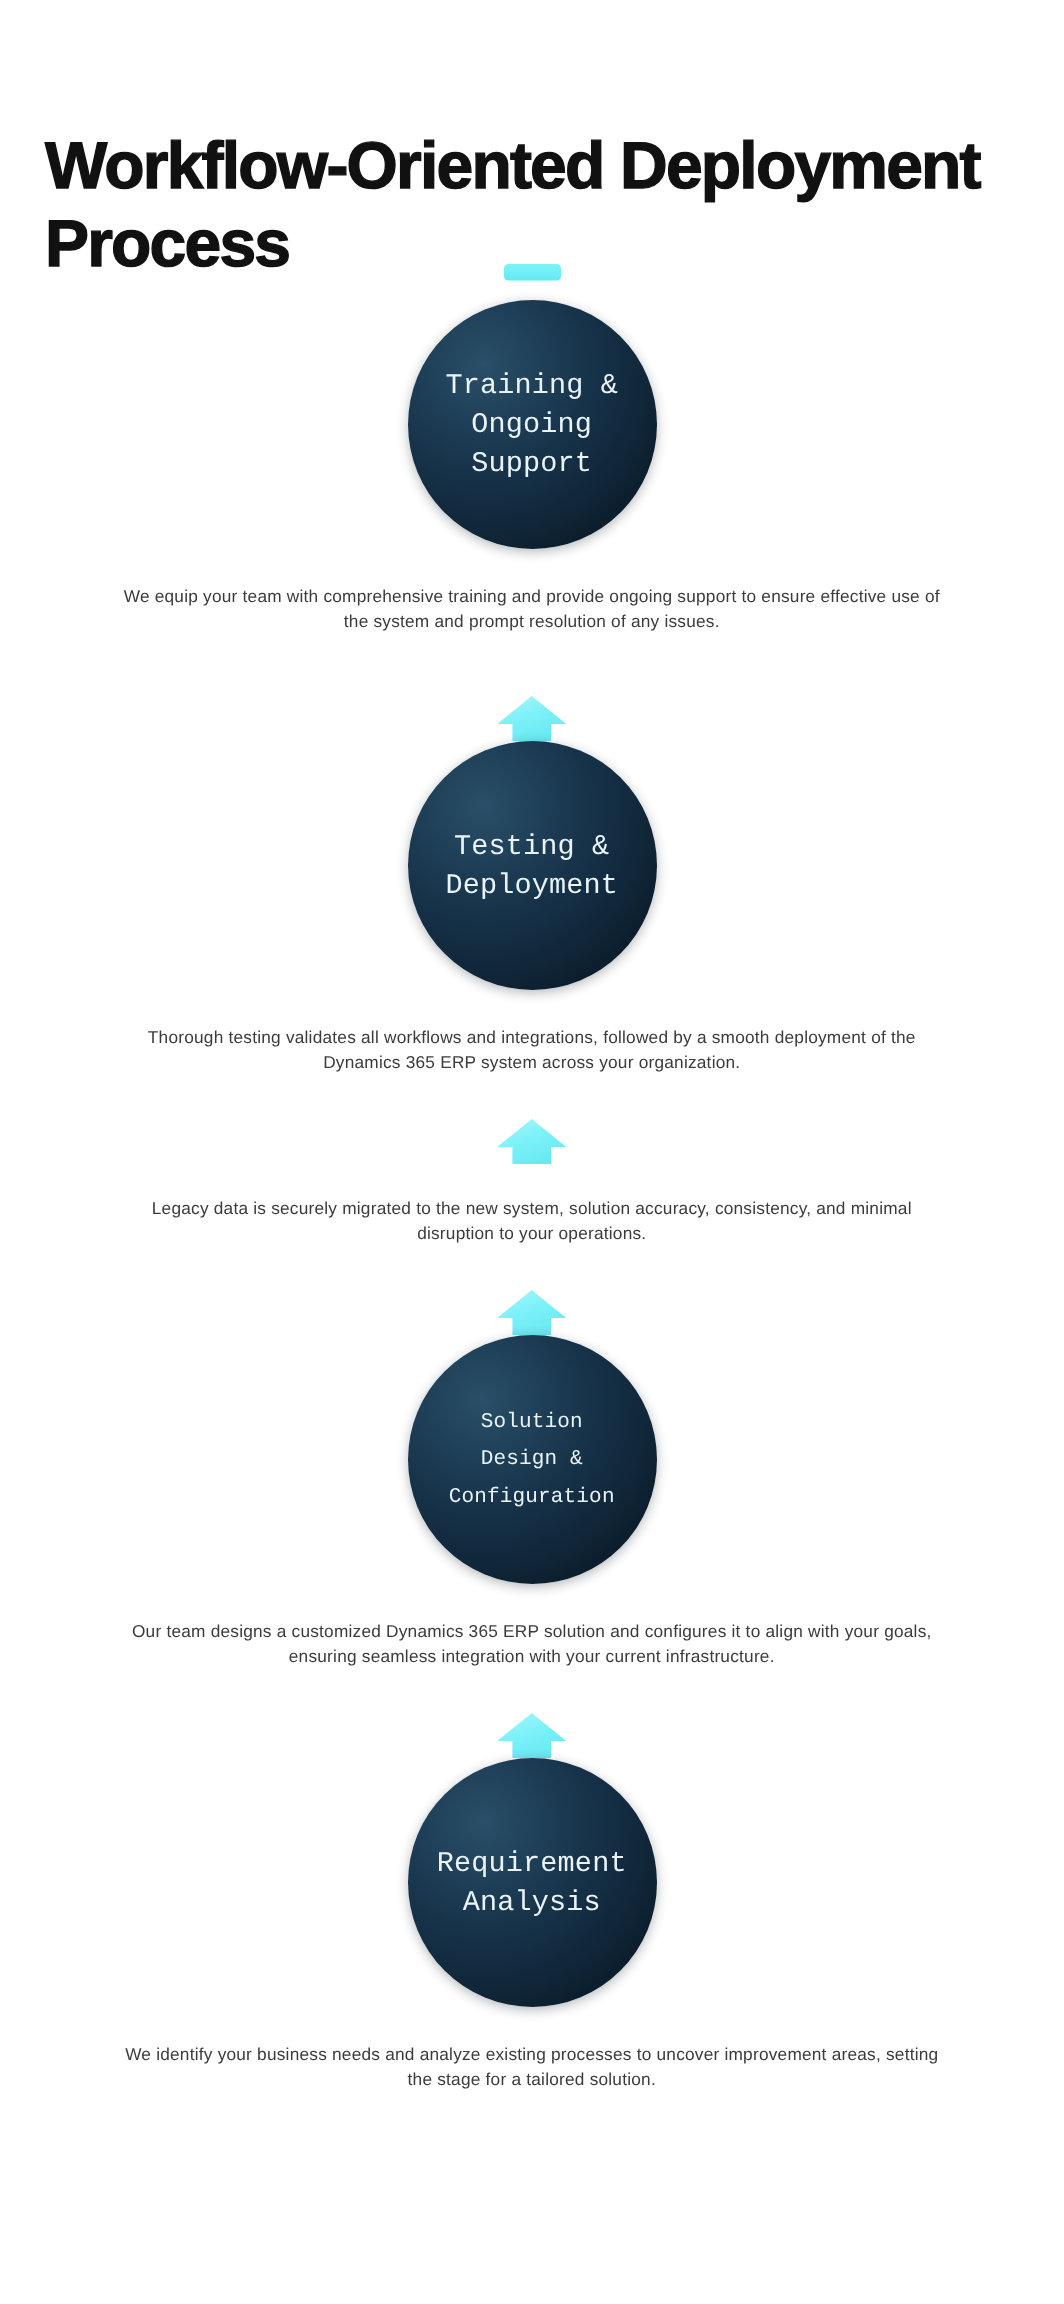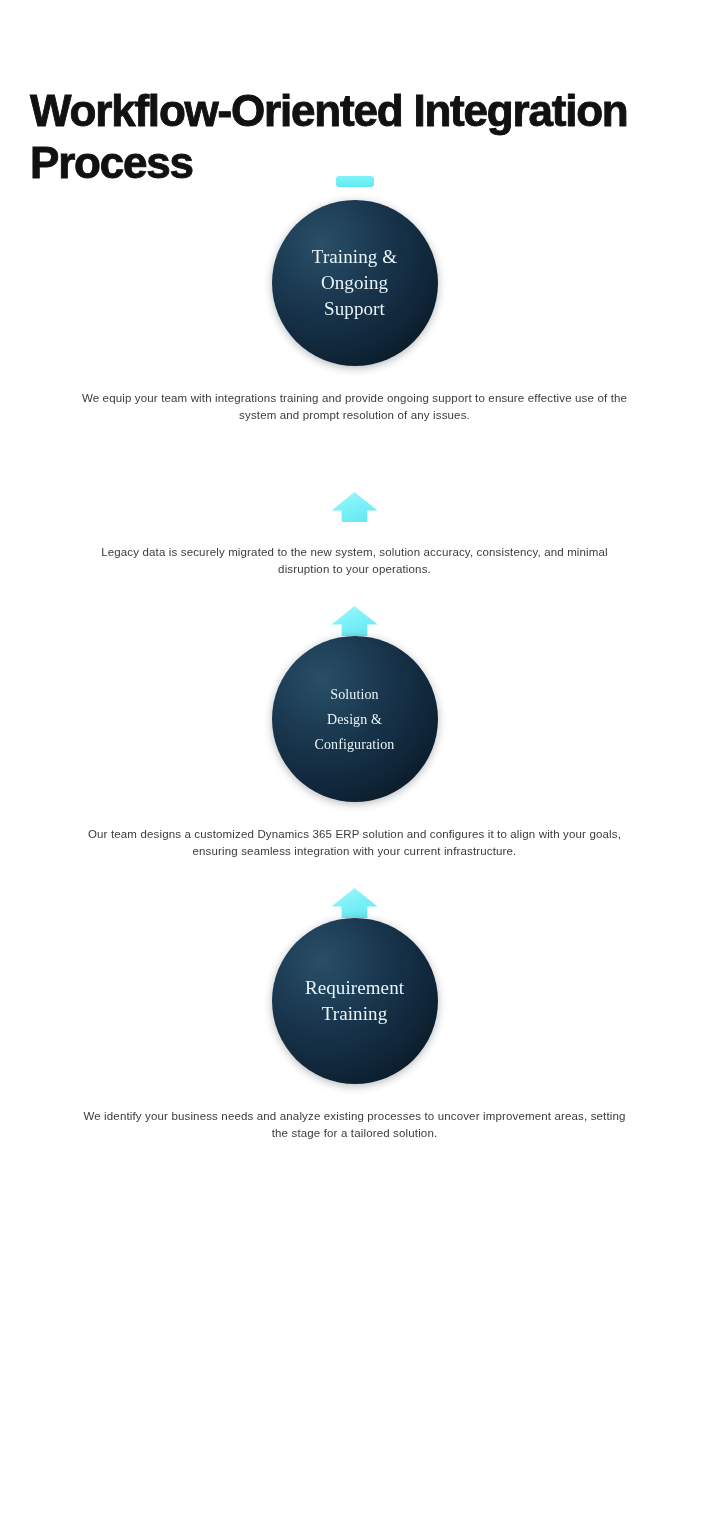--- a/index.html
+++ b/index.html
@@ -101,21 +101,21 @@
                 #102639 66%,
                 #091823 88%,
                 #060f17 100%);
     box-shadow: 0 2px 8px rgba(10,22,32,0.30);
     display: flex;
     align-items: center;
     justify-content: center;
   }
   .circle-label {
     color: #eaf4f8;
-    font-family: Liberation Serif, serif;
+    font-family: Liberation Mono, monospace;
     font-weight: 400;
     font-size: 19px;
     line-height: 26px;
     text-align: center;
     padding: 0 14px;
     letter-spacing: 0.1px;
     white-space: pre-line;
   }
   .circle-label.sm {
     font-size: 14px;
@@ -137,40 +137,52 @@
   }
 
   .spacer-40 { height: 40px; }
   .spacer-28 { height: 28px; }
 </style>
 </head>
 <body>
 
 <div class="page">
 
-  <h1 class="title">Workflow-Oriented Integration Process</h1>
+  <h1 class="title">Workflow-Oriented Deployment Process</h1>
 
   <div class="steps">
 
     <div class="step">
       <div class="marker-wrap">
         <div class="marker-bar"></div>
       </div>
       <div class="circle-row">
         <div class="circle">
           <div class="circle-label">Training &amp;
 Ongoing
 Support</div>
         </div>
       </div>
-      <div class="desc">We equip your team with integrations training and provide ongoing support to ensure effective use of the system and prompt resolution of any issues.</div>
+      <div class="desc">We equip your team with comprehensive training and provide ongoing support to ensure effective use of the system and prompt resolution of any issues.</div>
     </div>
 
     <div class="spacer-40"></div>
 
+    <div class="step">
+      <div class="marker-wrap">
+        <div class="marker-arrow"></div>
+      </div>
+      <div class="circle-row">
+        <div class="circle">
+          <div class="circle-label">Testing &amp;
+Deployment</div>
+        </div>
+      </div>
+      <div class="desc">Thorough testing validates all workflows and integrations, followed by a smooth deployment of the Dynamics 365 ERP system across your organization.</div>
+    </div>
 
     <div class="spacer-28"></div>
 
     <div class="step">
       <div class="marker-wrap">
         <div class="marker-arrow"></div>
       </div>
       <div class="desc">Legacy data is securely migrated to the new system, solution accuracy, consistency, and minimal disruption to your operations.</div>
     </div>
 
@@ -192,20 +204,20 @@
 
     <div class="spacer-28"></div>
 
     <div class="step">
       <div class="marker-wrap">
         <div class="marker-arrow"></div>
       </div>
       <div class="circle-row">
         <div class="circle">
           <div class="circle-label">Requirement
-Training</div>
+Analysis</div>
         </div>
       </div>
       <div class="desc">We identify your business needs and analyze existing processes to uncover improvement areas, setting the stage for a tailored solution.</div>
     </div>
 
   </div>
 </div>
 
 </body></html>

